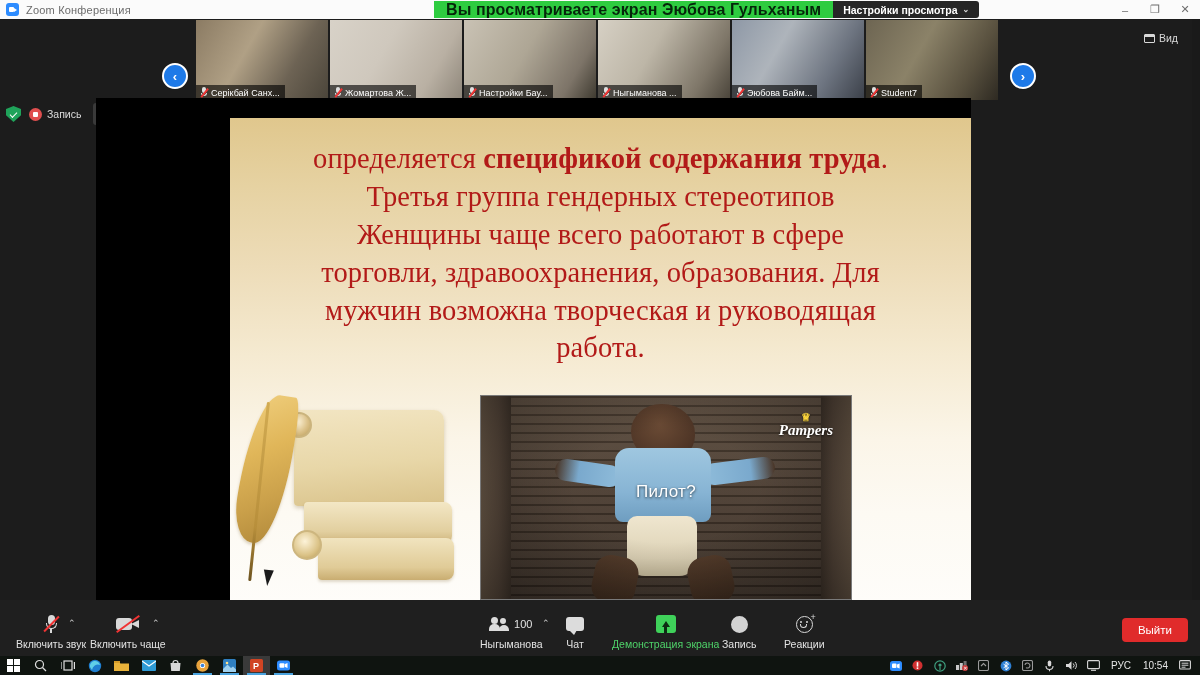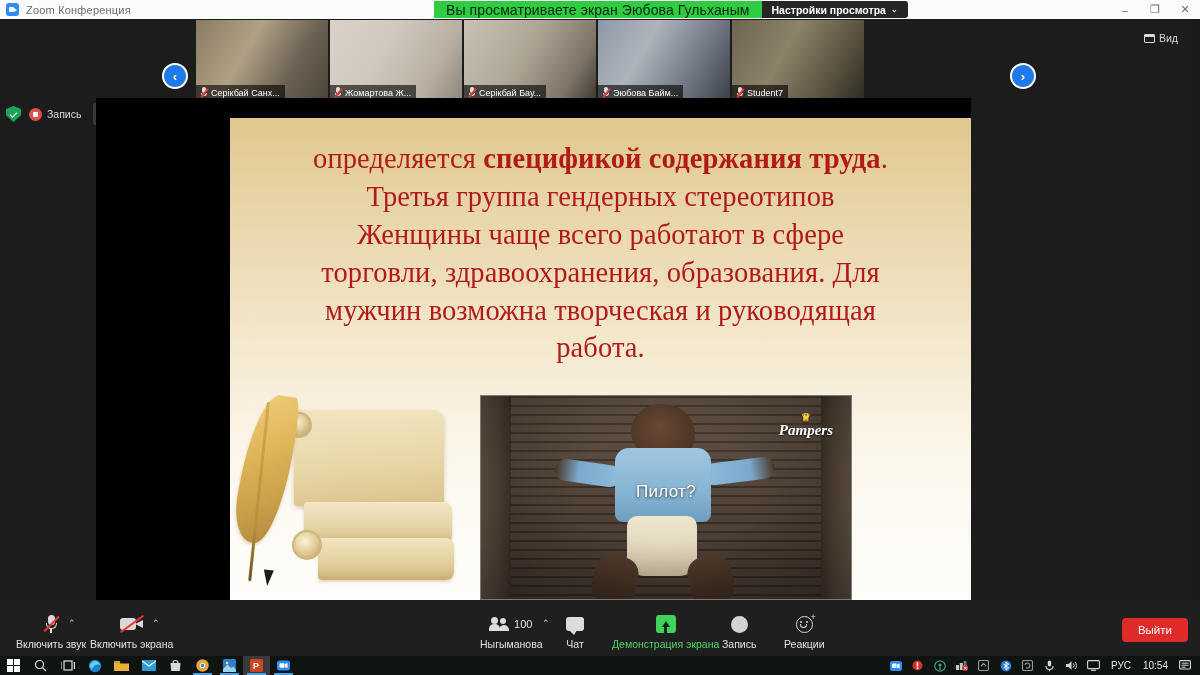--- a/index.html
+++ b/index.html
@@ -35,21 +35,21 @@
     width: 30px; height: 19px; display: flex; align-items: center;
     justify-content: center; color: #6e6e6e; font-size: 11px;
   }
 
   
   .share-banner {
     position: absolute; top: 1px; left: 434px; height: 17px;
     display: flex; align-items: stretch; z-index: 20;
   }
   .share-banner .green {
-    background: #2ecc40; color: #05260a; font-size: 14px; font-weight: normal;
+    background: #2ecc40; color: #05260a; font-size: 16px; font-weight: bold;
     display: flex; align-items: center; padding: 0 12px; letter-spacing: .1px;
   }
   .share-banner .dark {
     background: #262626; color: #ffffff; font-size: 10.5px; font-weight: bold;
     display: flex; align-items: center; padding: 0 10px; gap: 5px;
     border-radius: 0 3px 3px 0;
   }
   .caret-down { font-size: 8px; opacity: .85; }
 
   
@@ -443,21 +443,32 @@
         </div>
       </div>
       <div class="thumb">
         <div class="vidbg" style="background:linear-gradient(120deg,#c9c2b4 0%,#aea695 45%,#7d7468 80%,#3d392f 100%)"></div>
         <div class="thumb-label">
           <span class="mic-muted">
               <span class="body"></span>
               <span class="stand"></span>
               <span class="slash"></span>
             </span>
-          <span>Серікбай Бау...</span>
+          <span>Настройки Бау...</span>
+        </div>
+      </div>
+      <div class="thumb">
+        <div class="vidbg" style="background:linear-gradient(120deg,#d6d0c4 0%,#bdb6a7 40%,#7e7668 78%,#4a443a 100%)"></div>
+        <div class="thumb-label">
+          <span class="mic-muted">
+              <span class="body"></span>
+              <span class="stand"></span>
+              <span class="slash"></span>
+            </span>
+          <span>Ныгыманова ...</span>
         </div>
       </div>
       <div class="thumb">
         <div class="vidbg" style="background:linear-gradient(120deg,#8e98a6 0%,#aeb4bb 35%,#6d7480 72%,#3b4049 100%)"></div>
         <div class="thumb-label">
           <span class="mic-muted">
               <span class="body"></span>
               <span class="stand"></span>
               <span class="slash"></span>
             </span>
@@ -552,21 +563,21 @@
       <span class="tb-caret" style="position:absolute;left:68px;bottom:28px">⌃</span>
 
       <div class="tb-item" style="left:90px">
         <span class="glyph">
           <span class="cam-big">
               <span class="body2"></span>
               <span class="lens"></span>
               <span class="slash"></span>
             </span>
         </span>
-        <span>Включить экрана</span>
+        <span>Включить чаще</span>
       </div>
       <span class="tb-caret" style="position:absolute;left:152px;bottom:28px">⌃</span>
 
       <div class="tb-item" style="left:480px">
         <span class="glyph">
           <span class="people-icon">
               <span class="h1"></span>
               <span class="h2"></span>
               <span class="b1"></span>
               <span class="b2"></span>

